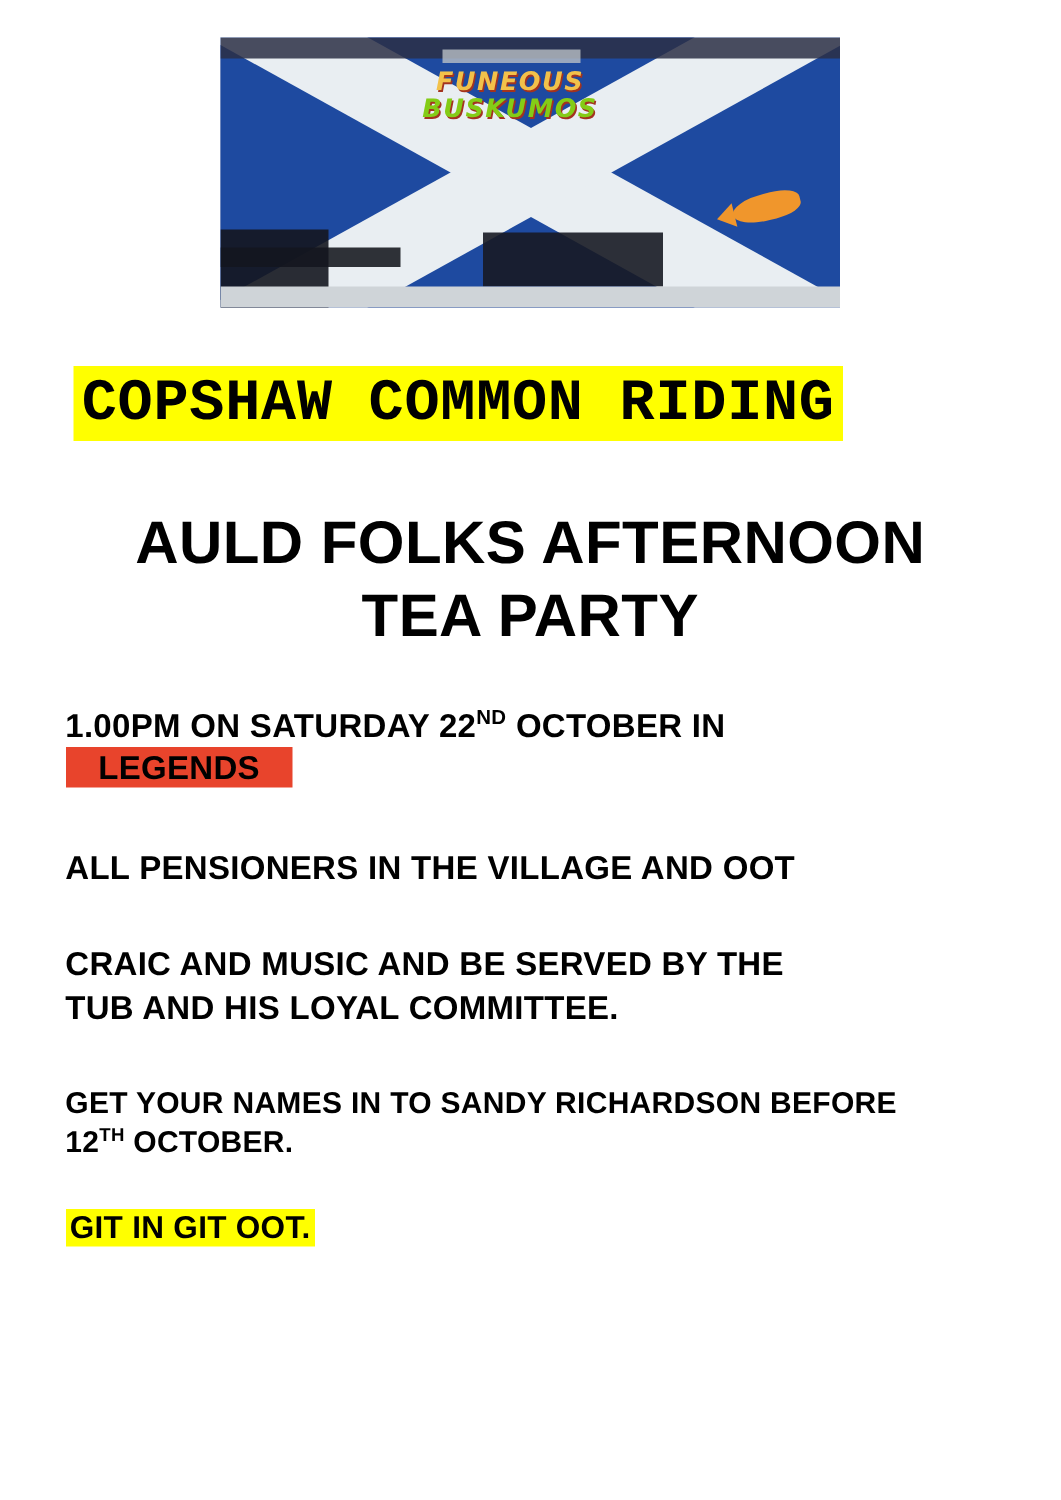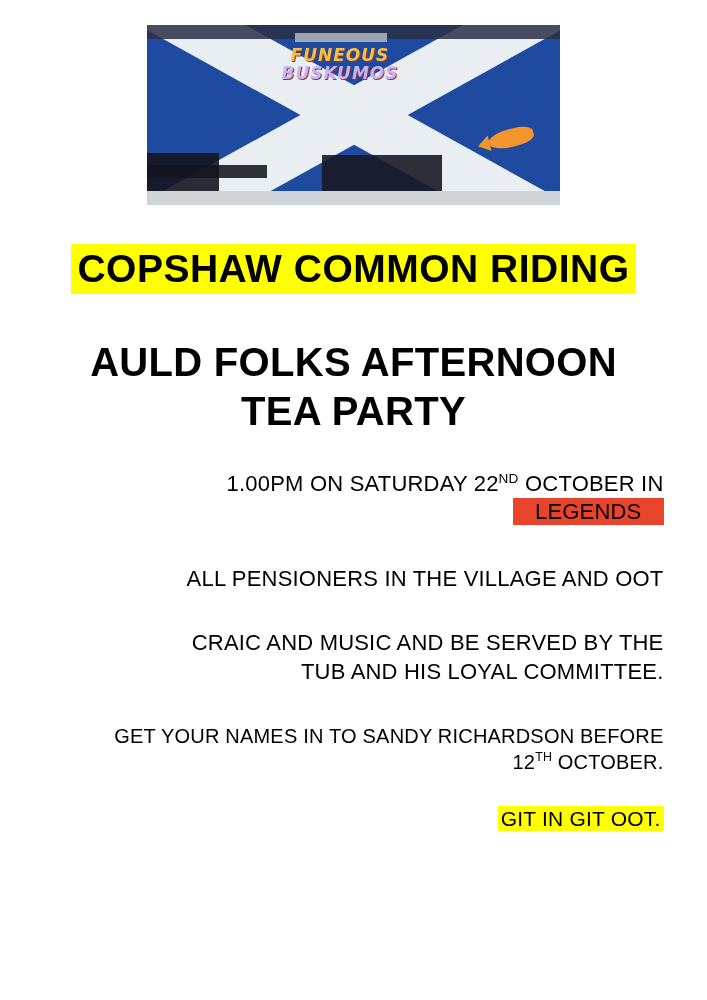--- a/index.html
+++ b/index.html
@@ -102,21 +102,21 @@
     width: 210px;
     text-align: center;
     line-height: 1.05;
     font-family: "DejaVu Sans", sans-serif;
     font-weight: bold;
     font-size: 17px;
     letter-spacing: 1px;
     color: #f2c14a;
     text-shadow: 1px 1px 0 #a3331f;
   }
-  .banner-text .l2 { color: #c4b5fd; }
+  .banner-text .l2 { color: #84cc16; }
   
   .tape {
     position: absolute;
     top: 8px;
     left: 148px;
     width: 92px;
     height: 9px;
     background: #b9bfc6;
     opacity: .8;
   }
@@ -138,21 +138,22 @@
     top: 1px;
     border-top: 8px solid transparent;
     border-bottom: 8px solid transparent;
     border-right: 12px solid #f0962c;
   }
 
   
   .title-bar {
     margin: 39px auto 0 auto;
     width: 610px;
-    text-align: center;
+    text-align: left;
+    font-family: Liberation Mono, monospace;
   }
   .title-bar .hl {
     background: #ffff00;
     font-size: 39px;
     font-weight: bold;
     letter-spacing: 0.5px;
     padding: 2px 6px;
     display: inline-block;
     line-height: 1.18;
   }
@@ -163,23 +164,23 @@
     text-align: center;
     font-size: 40px;
     font-weight: bold;
     line-height: 1.22;
     letter-spacing: 0.3px;
   }
 
   .para {
     margin: 0 auto;
     width: 620px;
-    text-align: right;
+    text-align: left;
     font-size: 22px;
-    font-weight: normal;
+    font-weight: bold;
     line-height: 1.30;
     letter-spacing: 0.2px;
   }
   .para.when      { margin-top: 34px; }
   .para.invite    { margin-top: 38px; }
   .para.come      { margin-top: 36px; }
   .para.names     { margin-top: 36px; font-size: 20px; }
   .para.closing   { margin-top: 30px; font-size: 21px; }
 
   sup {

